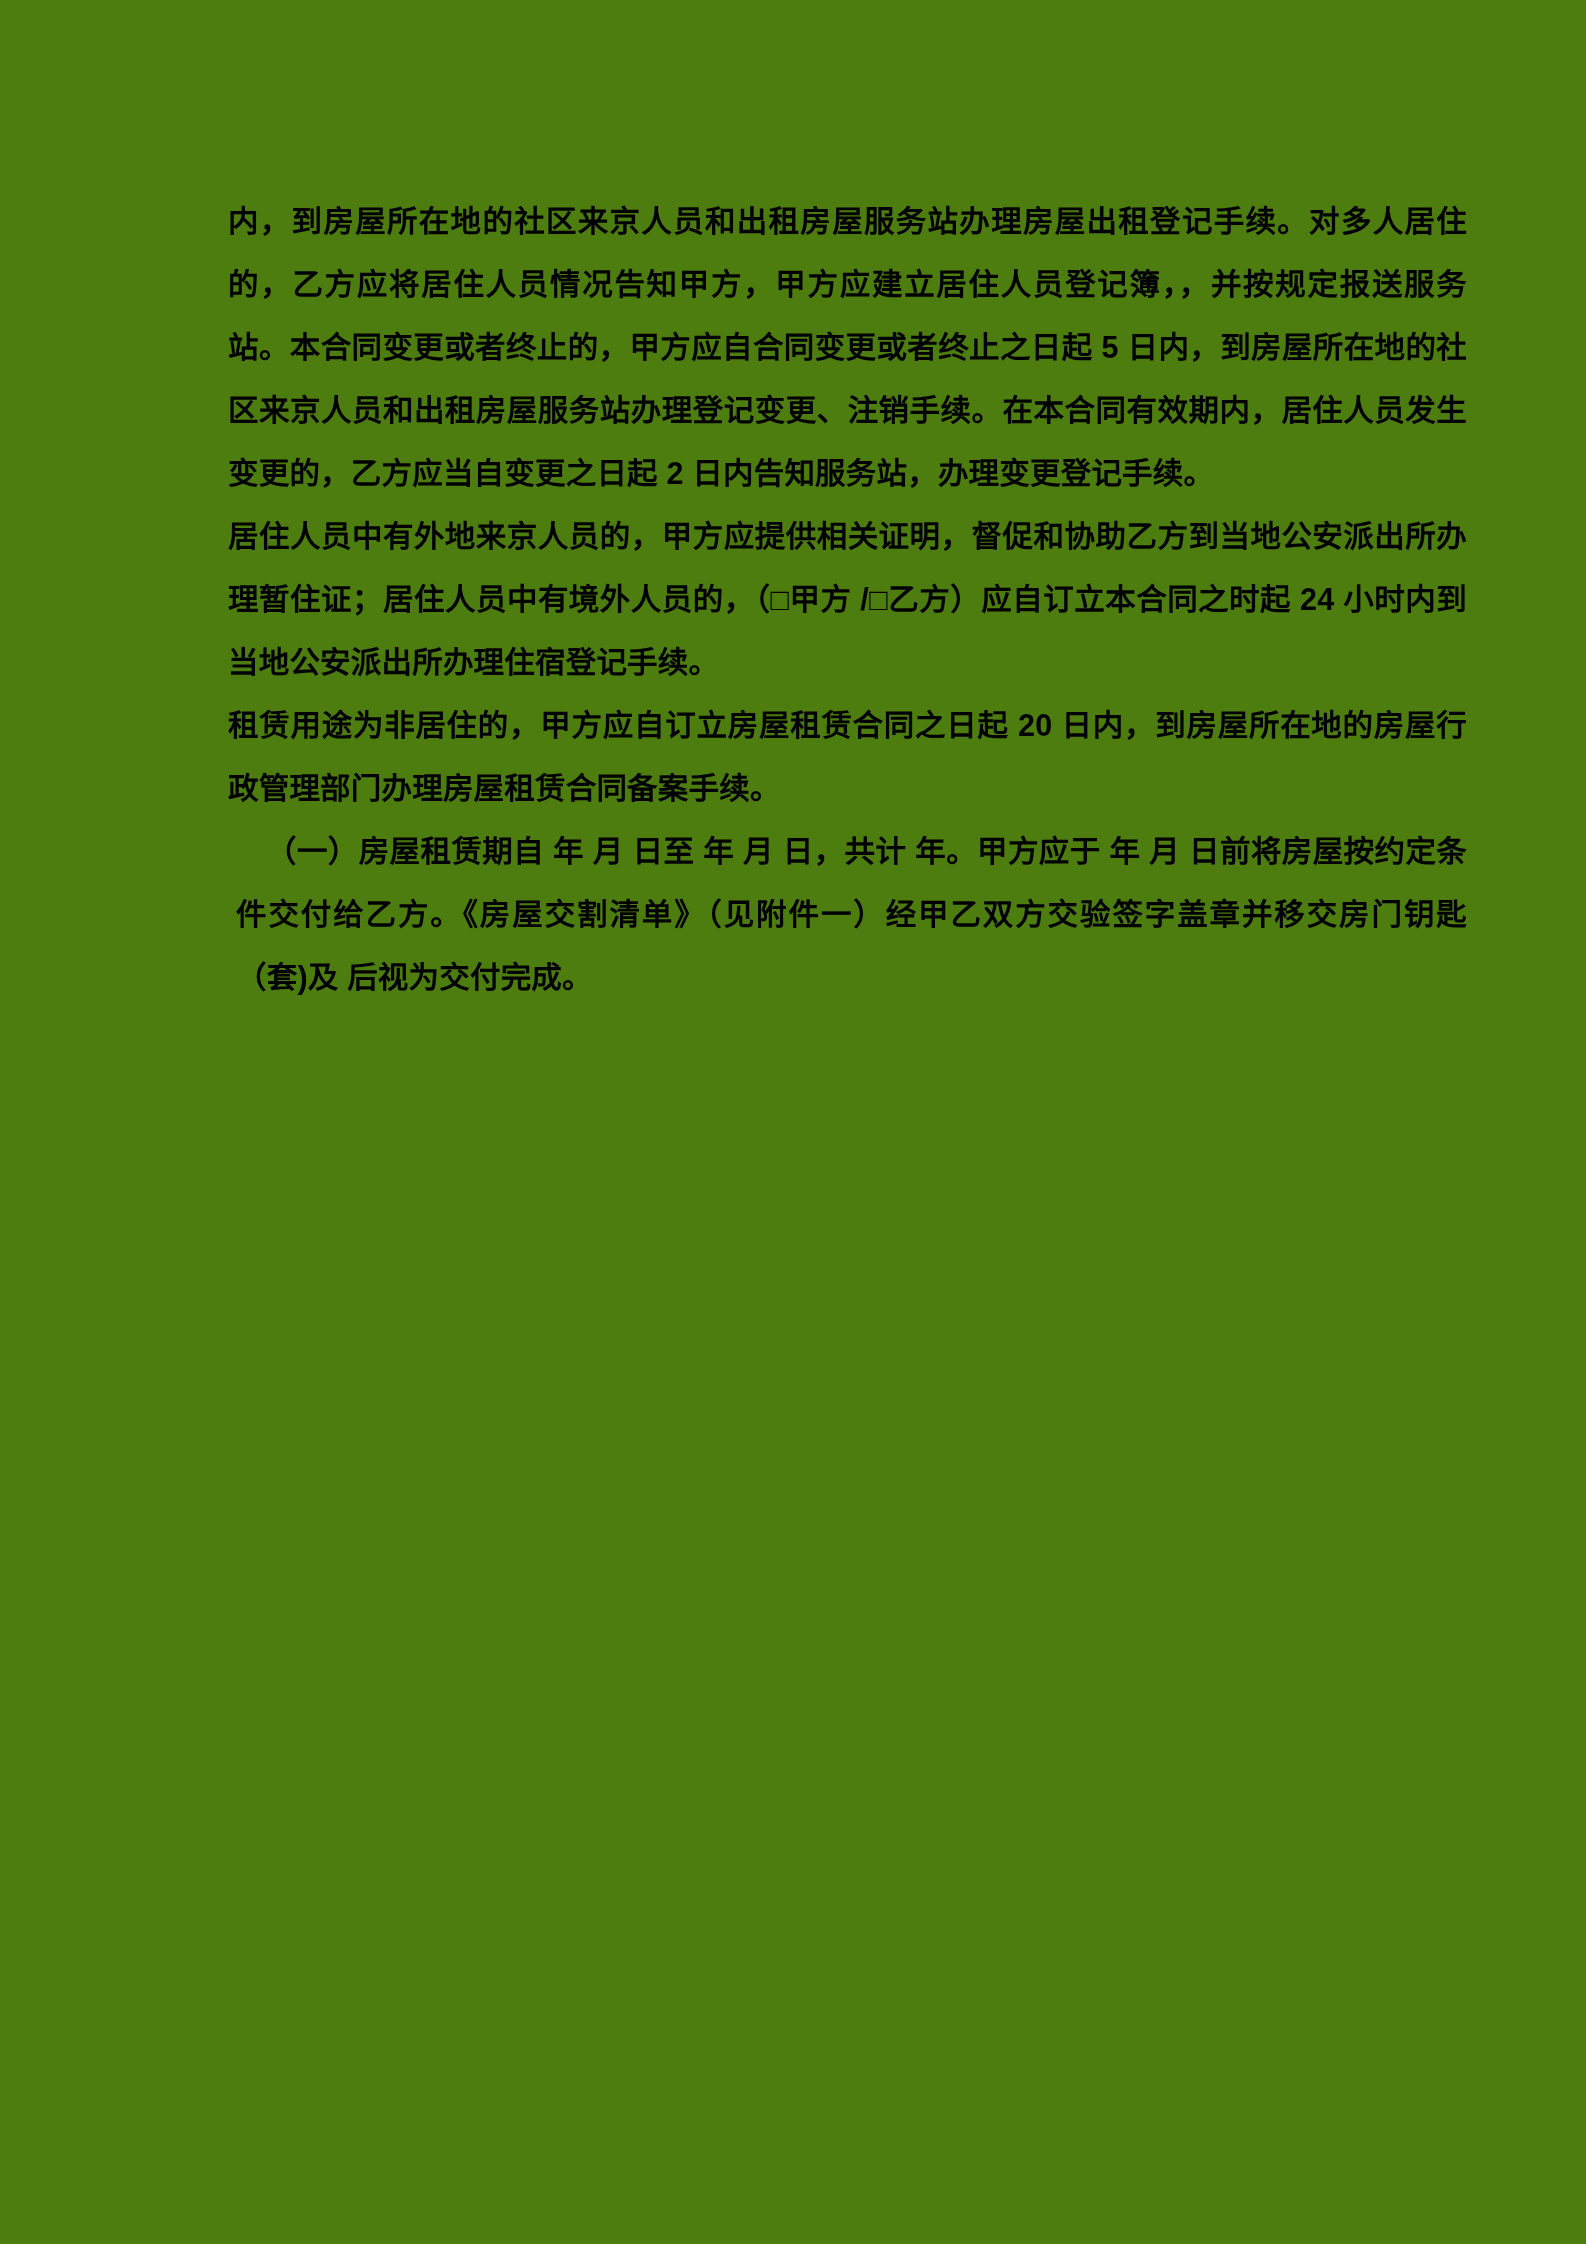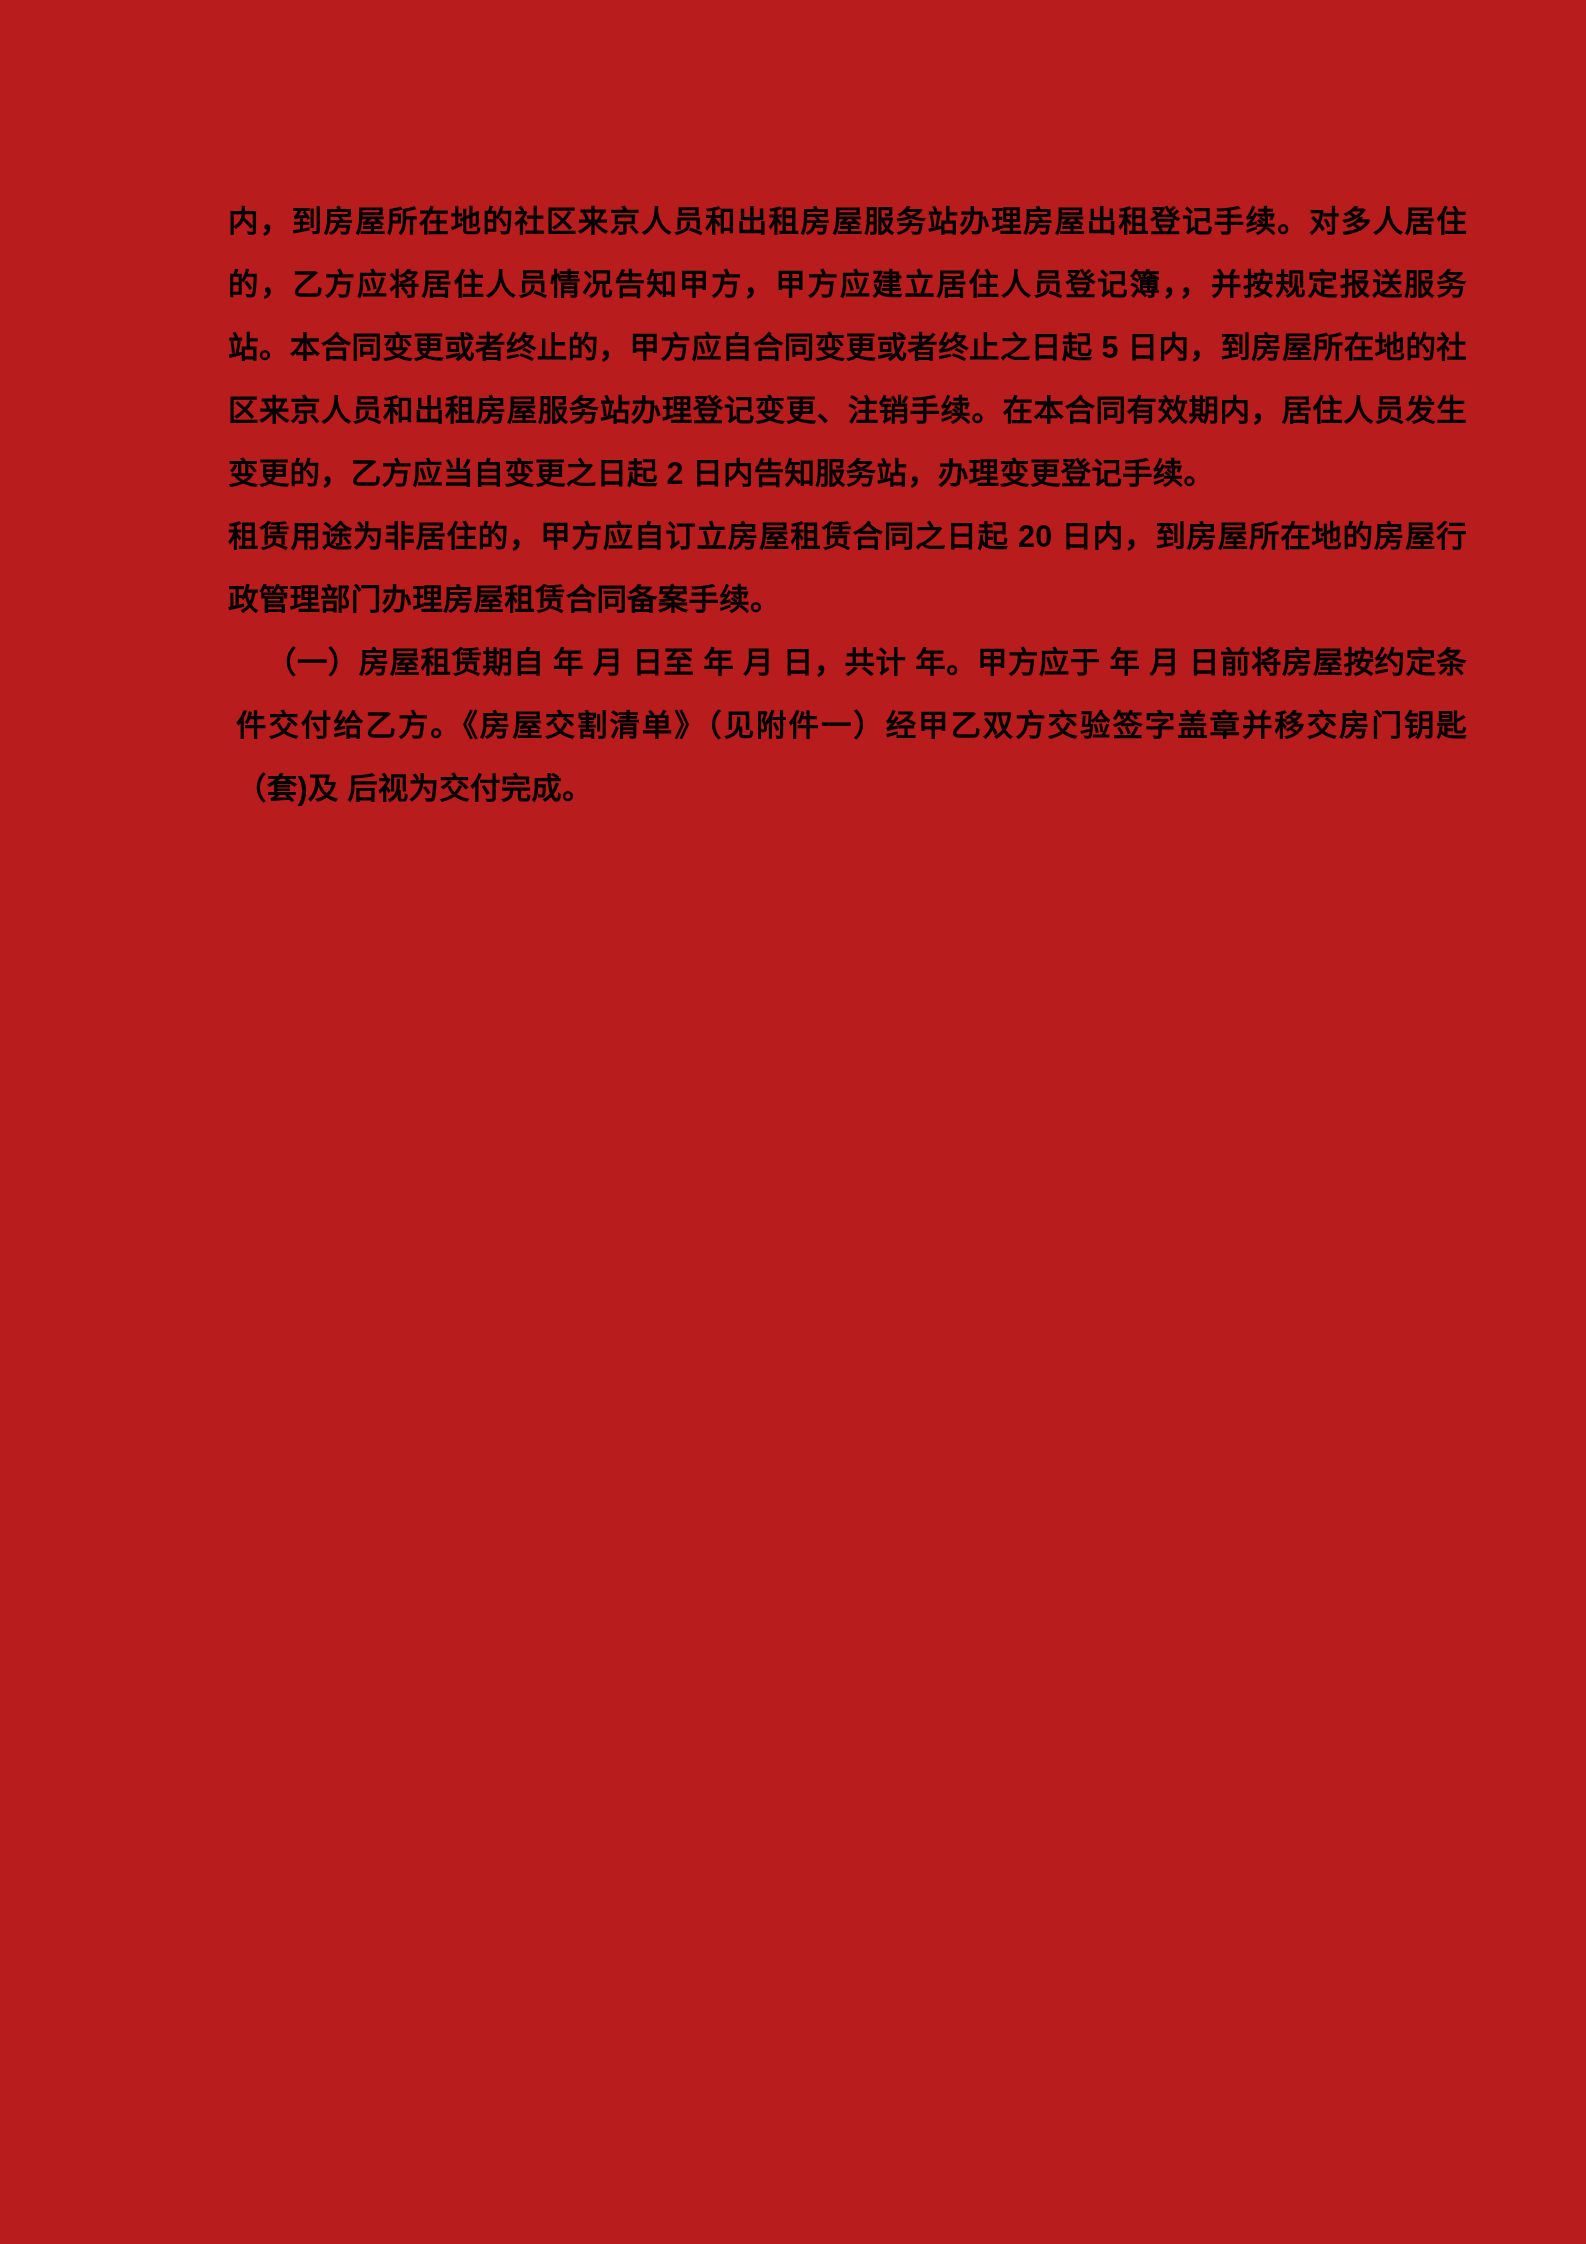--- a/index.html
+++ b/index.html
@@ -11,21 +11,21 @@
     width: 1586px;
     height: 2244px;
     font-family: "Liberation Sans", "DejaVu Sans", sans-serif;
     color: #000000;
     -webkit-font-smoothing: antialiased;
   }
   .page {
     position: relative;
     width: 1586px;
     height: 2244px;
-    background: #b91c1c;
+    background: #4d7c0f;
     box-sizing: border-box;
     padding: 190px 119px 120px 228px;
   }
   .doc-body {
     font-size: 30.5px;
     line-height: 63px;
     font-weight: 700;
     letter-spacing: 0.2px;
     text-align: justify;
     text-justify: inter-character;
@@ -52,16 +52,17 @@
     margin-top: 0;
     margin-bottom: 0;
   }
 </style>
 </head>
 <body>
 
 <div class="page">
   <div class="doc-body">
     <p class="para">内，到房屋所在地的社区来京人员和出租房屋服务站办理房屋出租登记手续。对多人居住的，乙方应将居住人员情况告知甲方，甲方应建立居住人员登记簿，，并按规定报送服务站。本合同变更或者终止的，甲方应自合同变更或者终止之日起 5 日内，到房屋所在地的社区来京人员和出租房屋服务站办理登记变更、注销手续。在本合同有效期内，居住人员发生变更的，乙方应当自变更之日起 2 日内告知服务站，办理变更登记手续。</p>
+    <p class="para">居住人员中有外地来京人员的，甲方应提供相关证明，督促和协助乙方到当地公安派出所办理暂住证；居住人员中有境外人员的，（□甲方 /□乙方）应自订立本合同之时起 24 小时内到当地公安派出所办理住宿登记手续。</p>
     <p class="para">租赁用途为非居住的，甲方应自订立房屋租赁合同之日起 20 日内，到房屋所在地的房屋行政管理部门办理房屋租赁合同备案手续。</p>
     <p class="para indent1">（一）房屋租赁期自  年  月  日至  年  月  日，共计  年。甲方应于  年  月  日前将房屋按约定条件交付给乙方。《房屋交割清单》（见附件一）经甲乙双方交验签字盖章并移交房门钥匙 （套)及  后视为交付完成。</p>
   </div>
 </div>
 
 </body></html>

